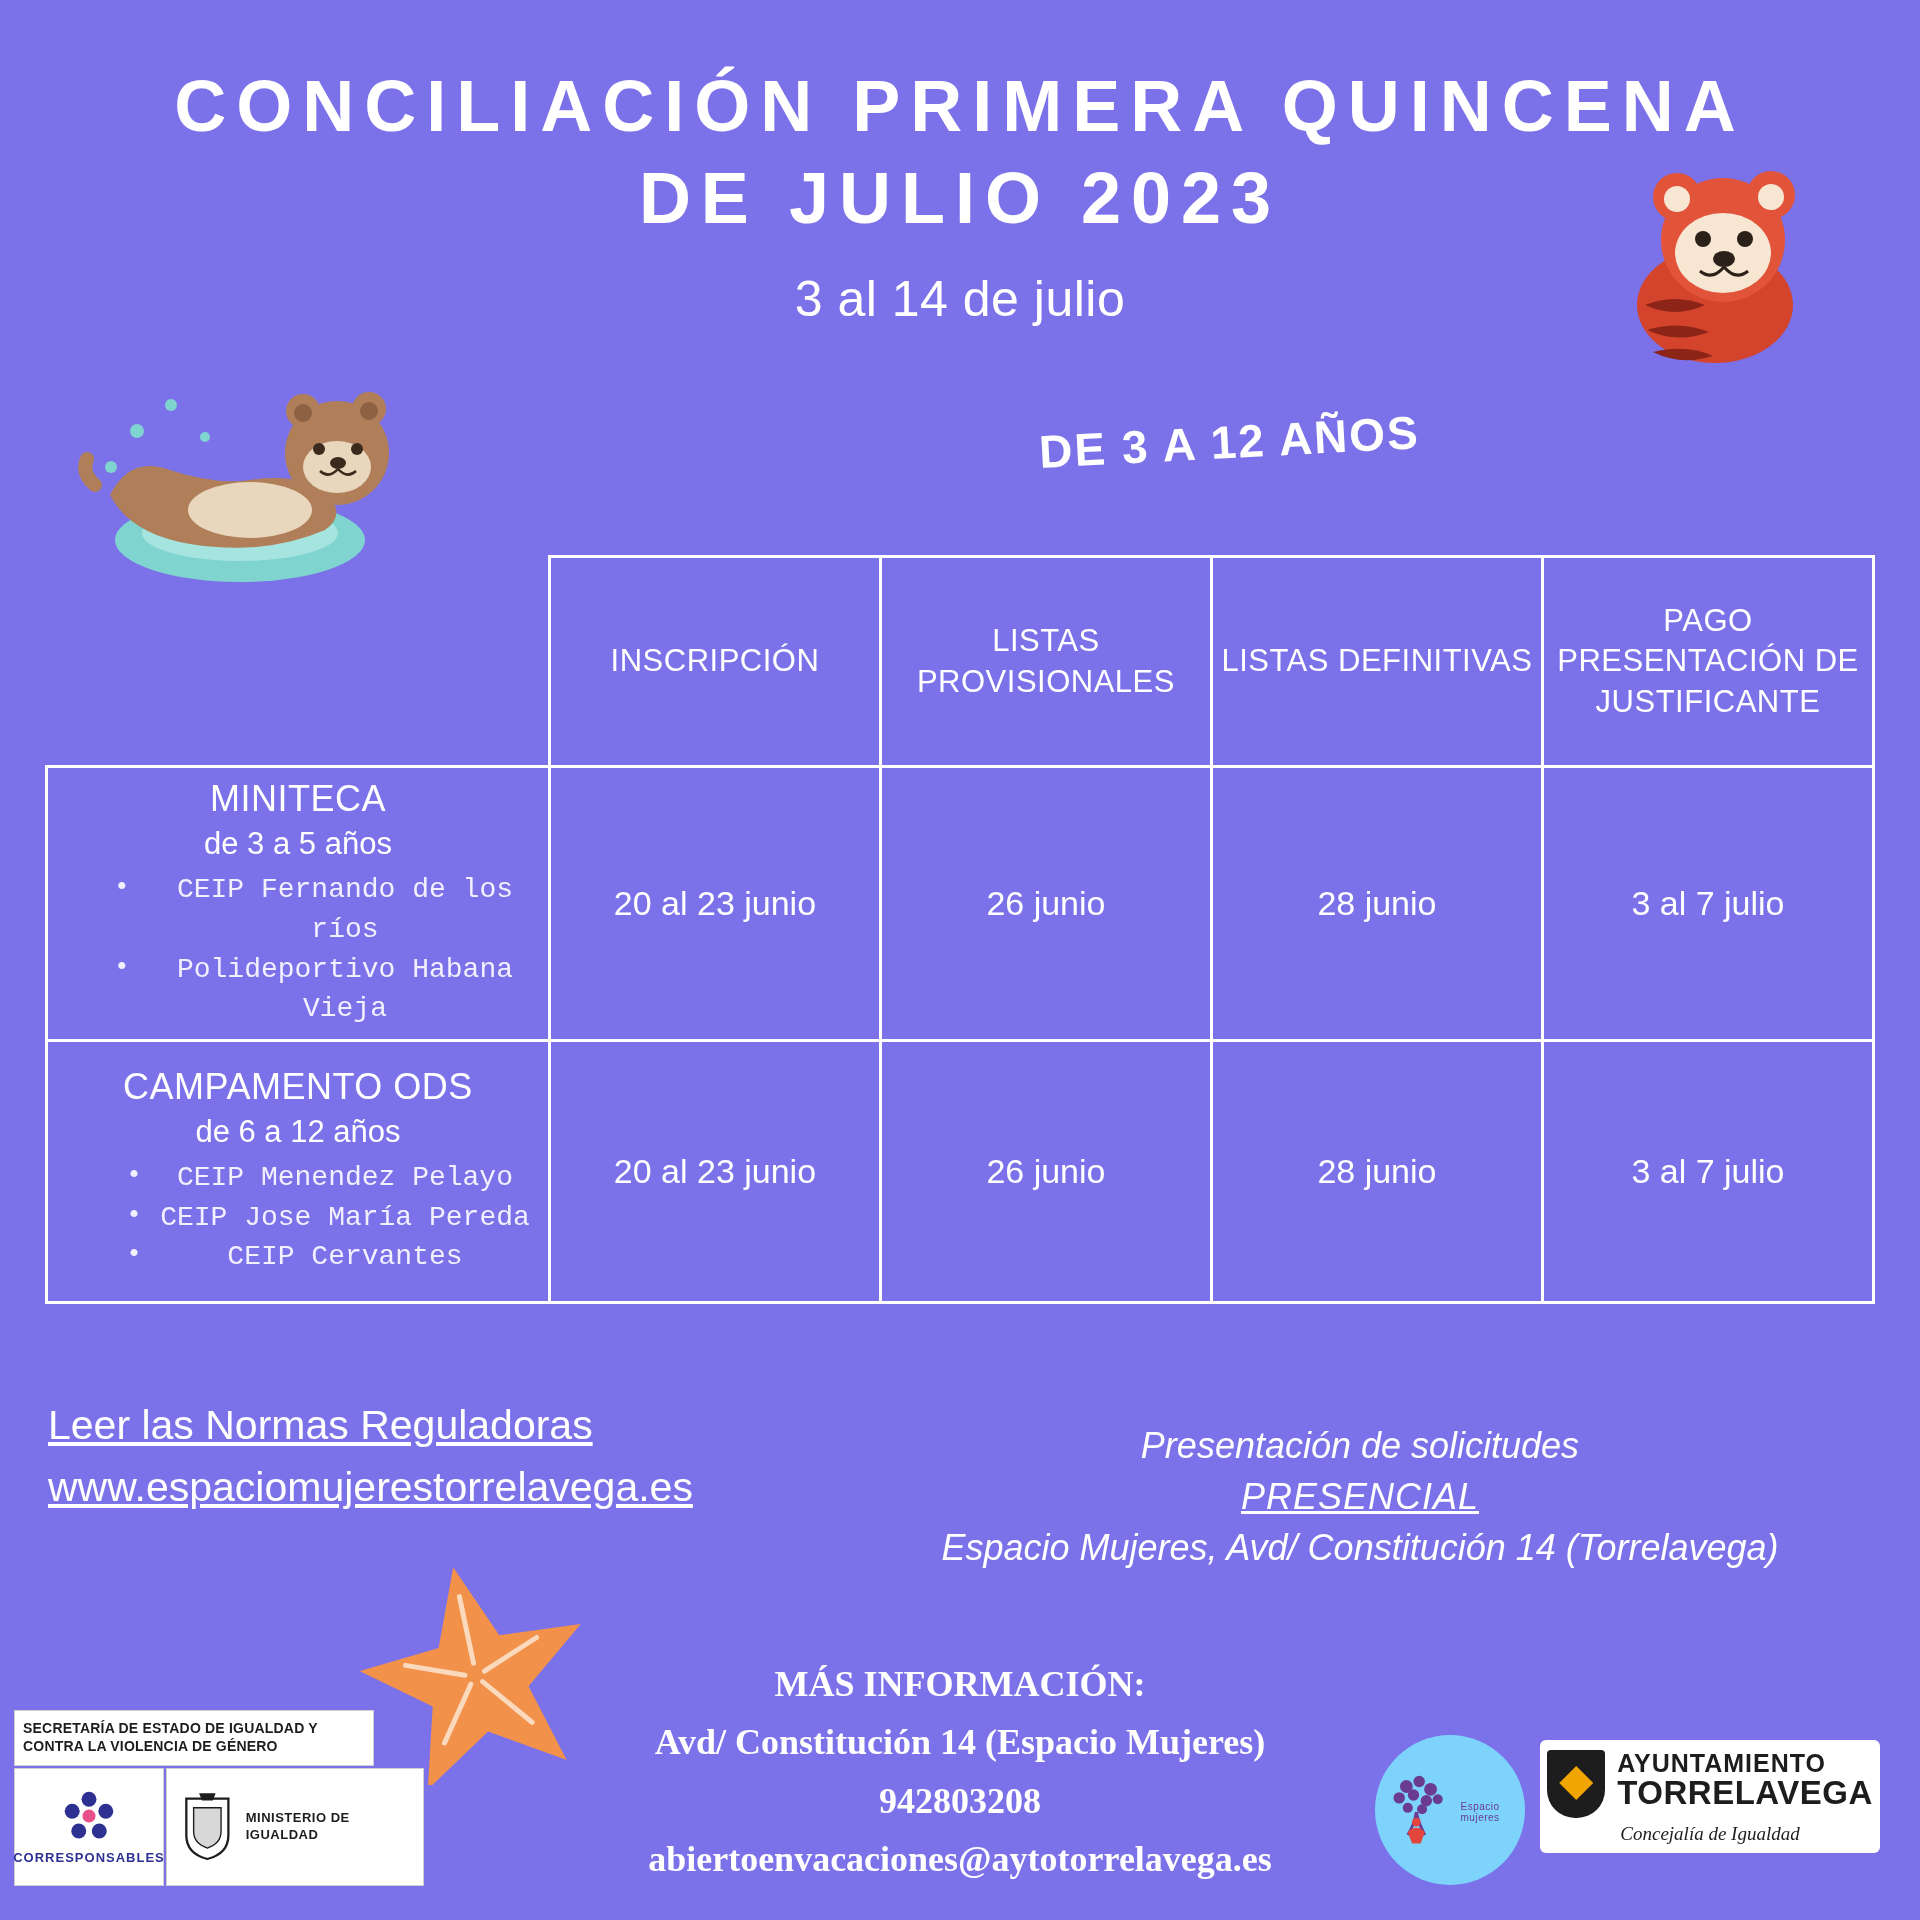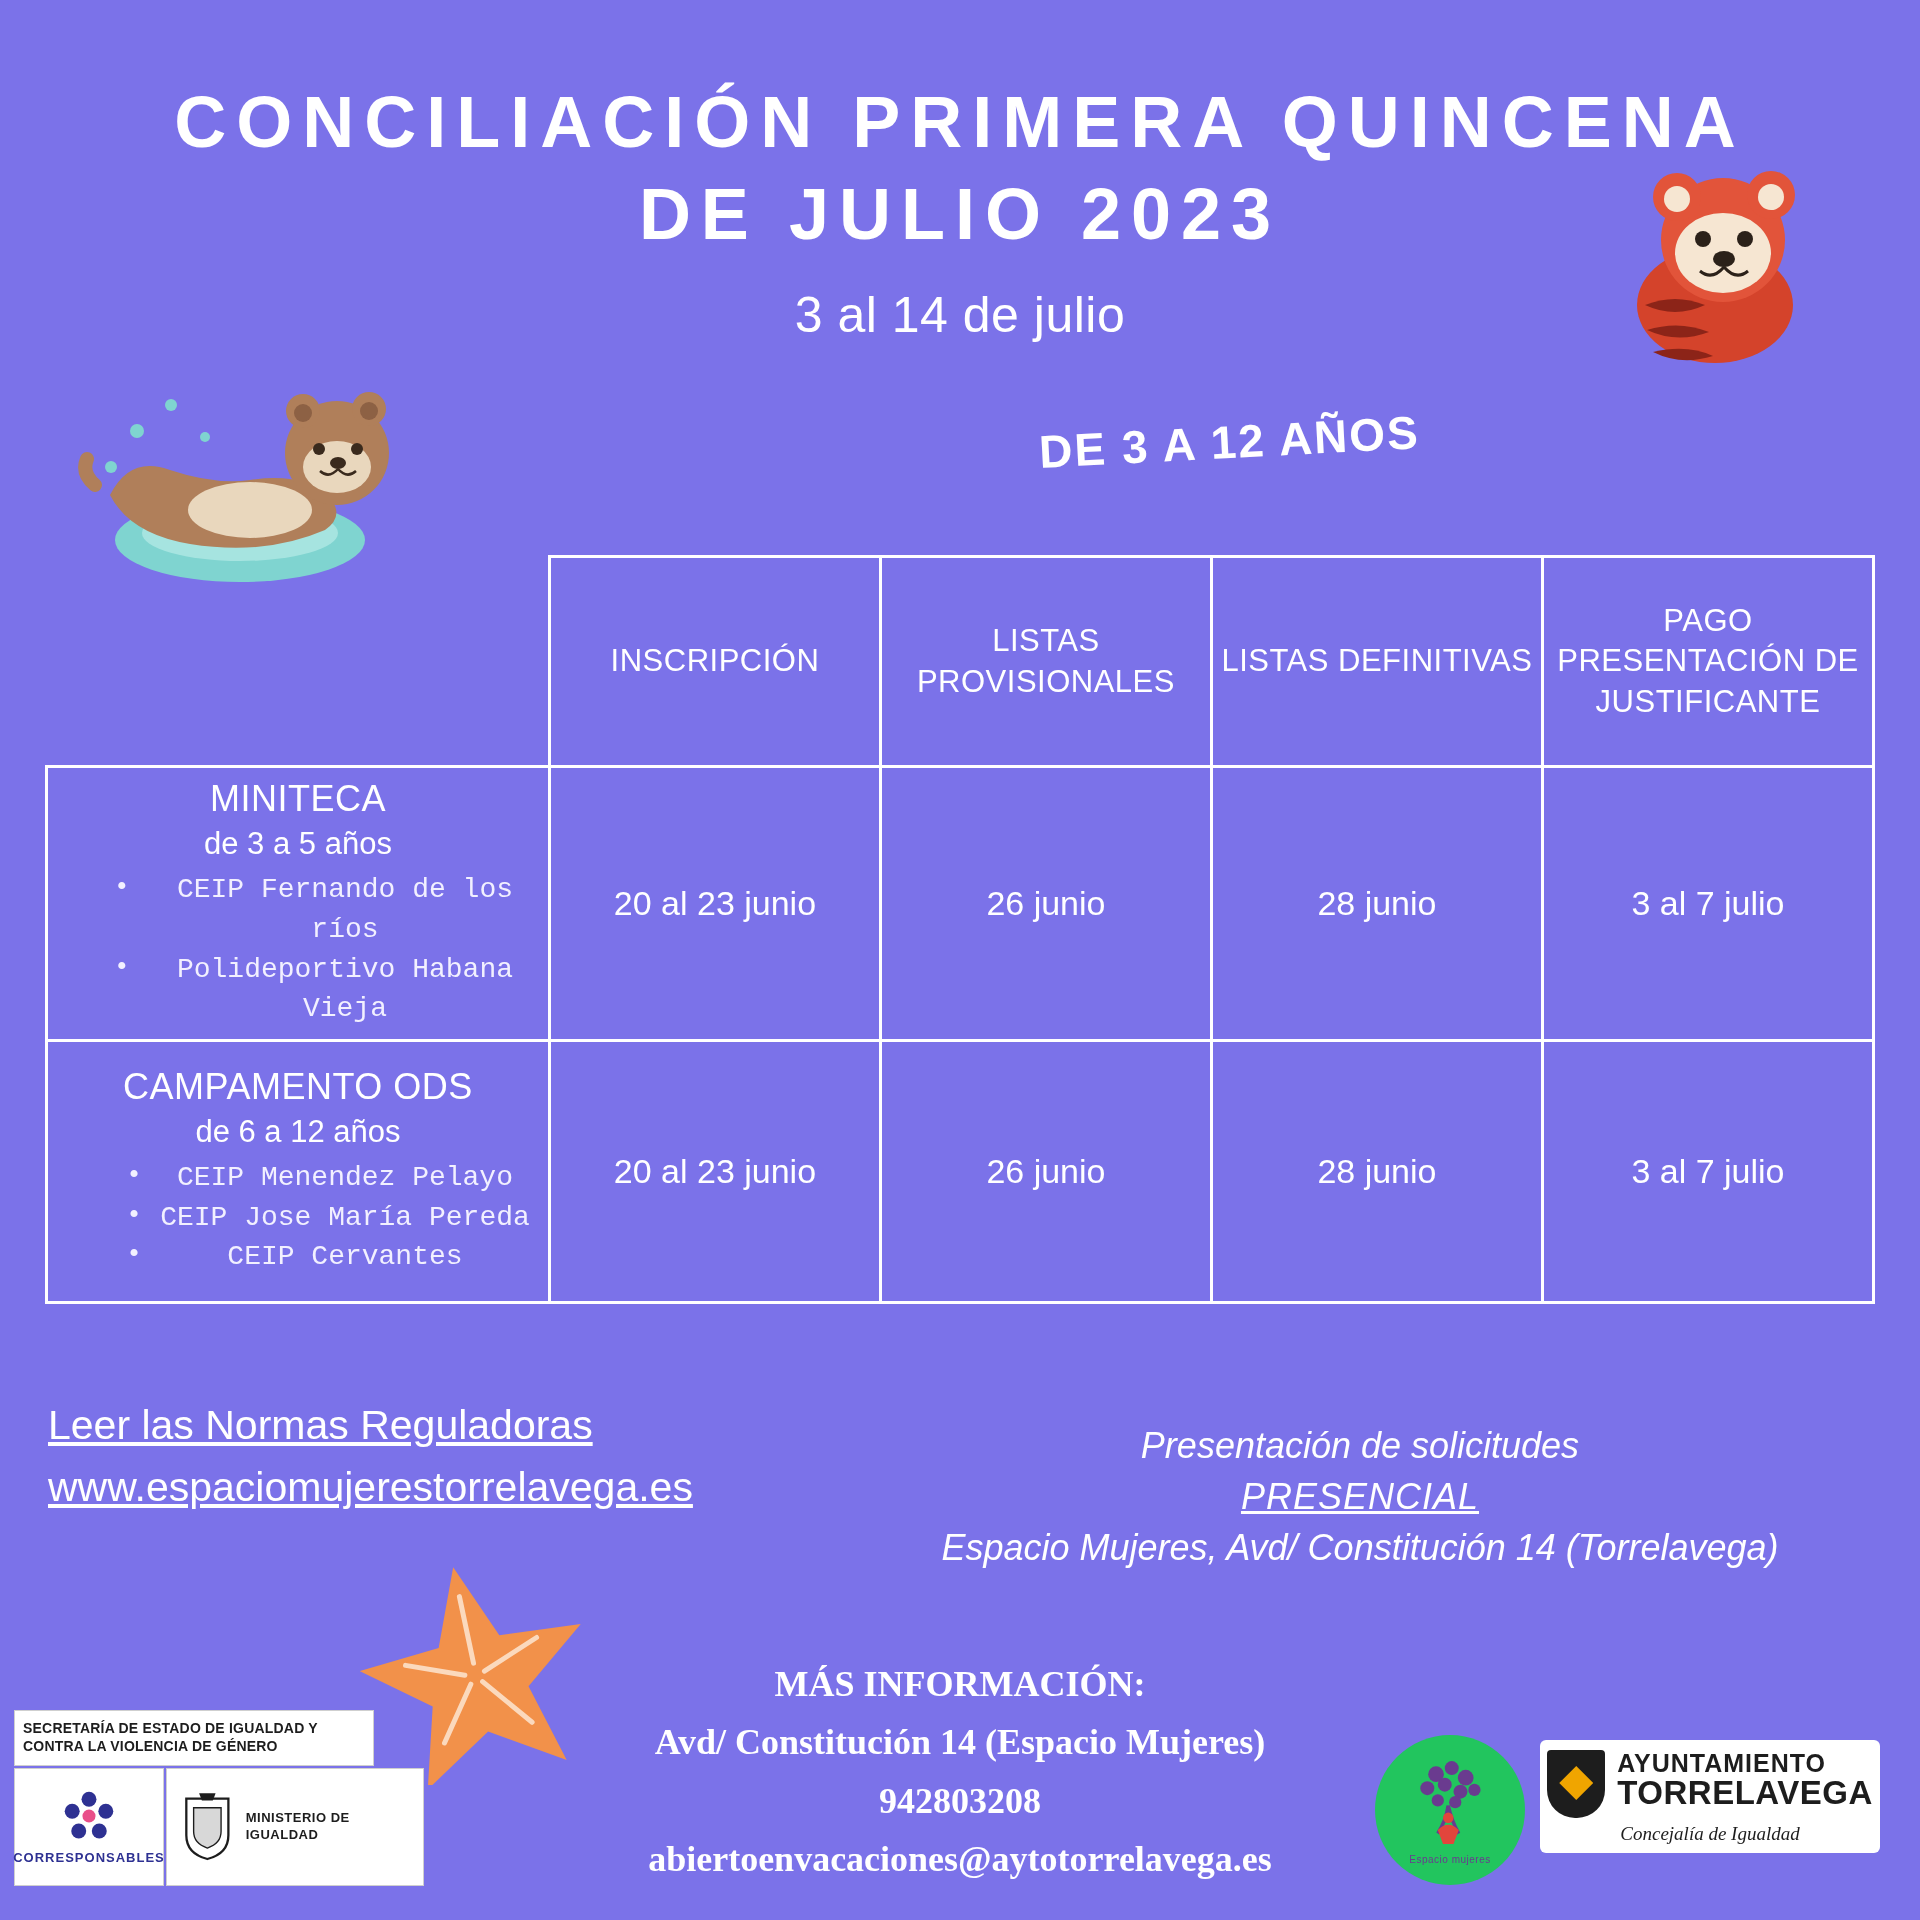--- a/index.html
+++ b/index.html
@@ -14,21 +14,21 @@
     overflow: hidden;
   }
 
   
   .poster-title {
     text-align: center;
     font-size: 72px;
     font-weight: bold;
     letter-spacing: 10px;
     line-height: 1.28;
-    padding-top: 76px;
+    padding-top: 60px;
     margin: 0 140px;
     text-transform: uppercase;
   }
   .poster-subtitle {
     text-align: center;
     font-size: 50px;
     font-weight: 400;
     margin-top: 26px;
     letter-spacing: 0.5px;
   }
@@ -242,24 +242,24 @@
     line-height: 1.3;
     letter-spacing: 0.5px;
   }
 
   .logo-espacio {
     position: absolute;
     right: 395px;
     top: 1735px;
     width: 150px;
     height: 150px;
-    background: #22c55e;
+    background: #7dd3fc;
     border-radius: 50%;
     display: flex;
-    flex-direction: column;
+    flex-direction: row;
     align-items: center;
     justify-content: center;
   }
   .logo-espacio .em-text {
     font-size: 10px;
     color: #6a3b8f;
     letter-spacing: 0.5px;
     margin-top: 3px;
   }
 

